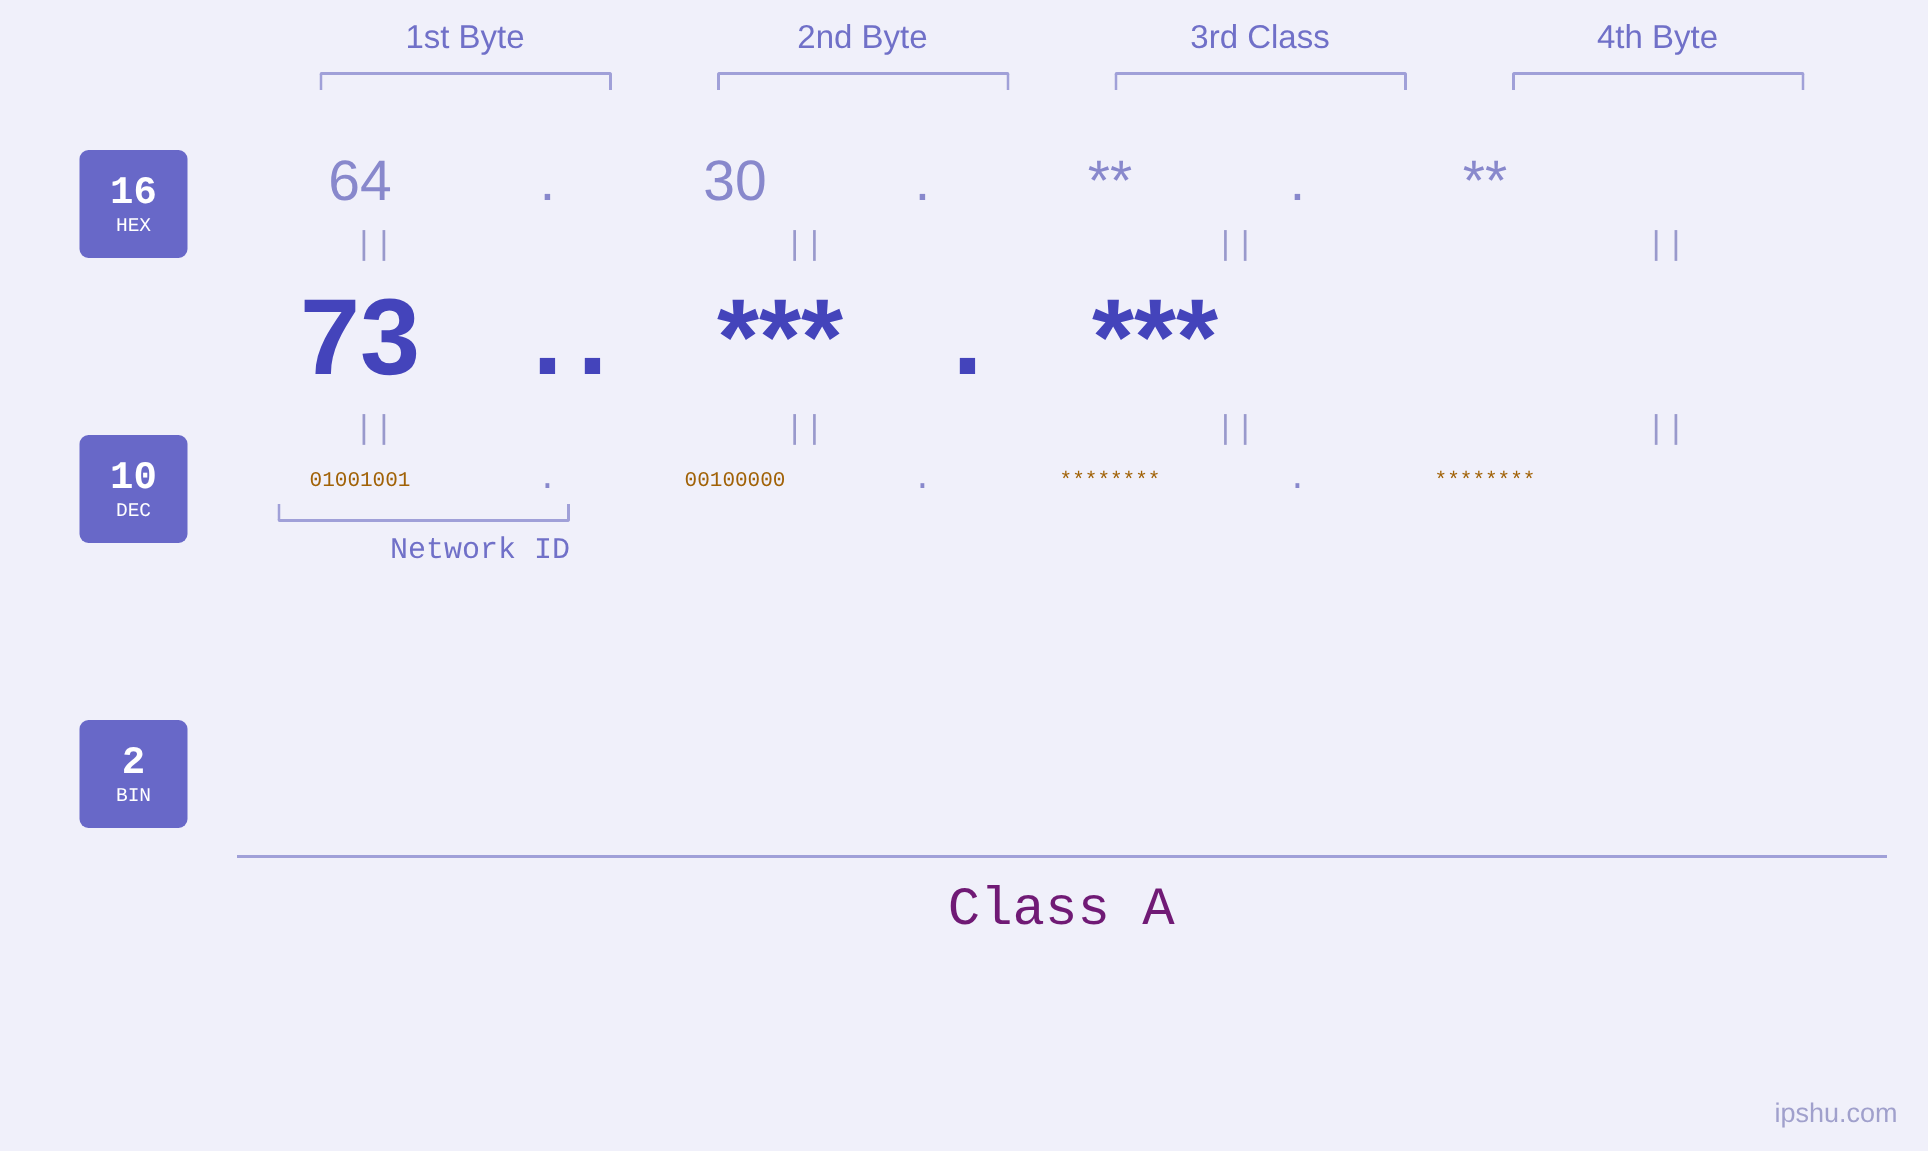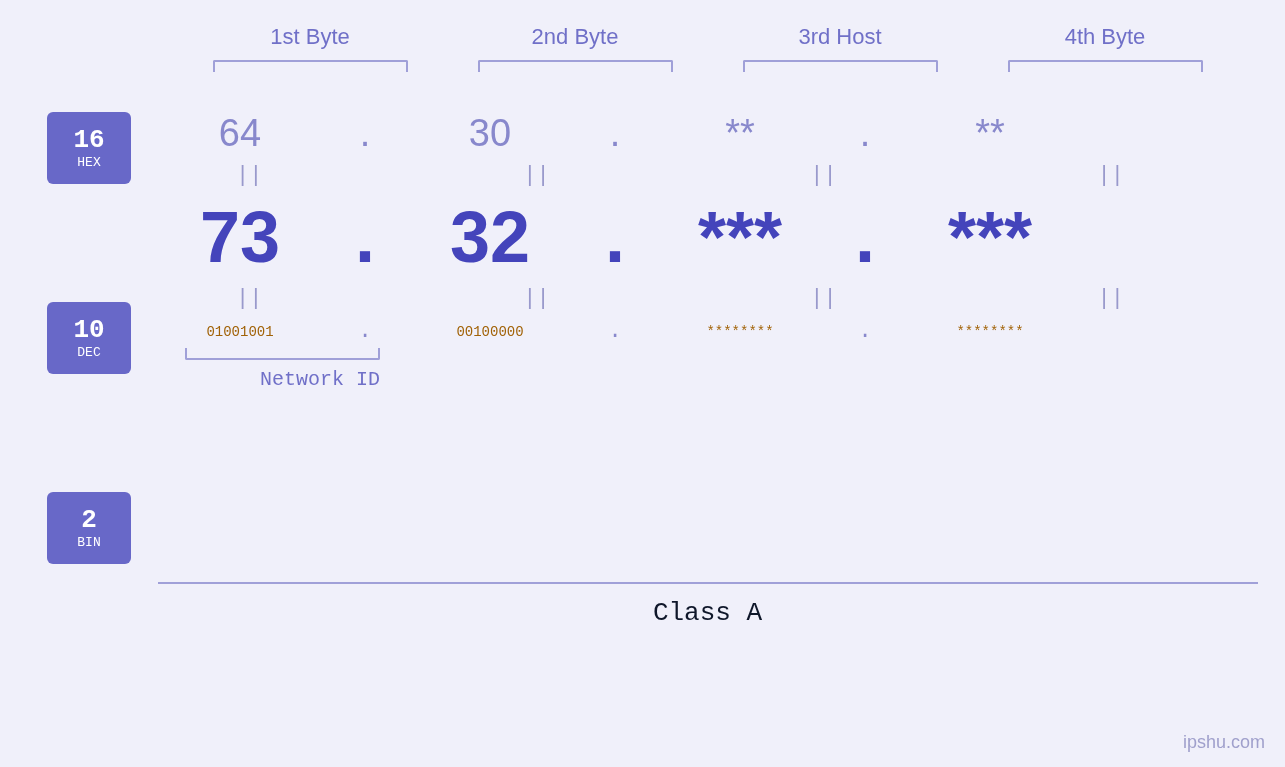--- a/index.html
+++ b/index.html
@@ -13,21 +13,21 @@
       position: relative;
     }
 
     .container {
       width: 1285px;
       height: 767px;
       position: relative;
       display: flex;
       flex-direction: column;
       align-items: center;
-      padding-top: 24px;
+      padding-top: 12px;
     }
 
     
     .header-row {
       display: flex;
       width: 1060px;
       margin-left: 130px;
       justify-content: space-around;
       margin-bottom: 10px;
     }
@@ -52,21 +52,21 @@
 
     .bracket {
       width: 195px;
       height: 12px;
       border: 2px solid #a0a0d8;
       border-bottom: none;
       border-radius: 2px 2px 0 0;
     }
 
     .badge {
-      width: 84px;
+      width: 72px;
       height: 72px;
       background-color: #6868c8;
       border-radius: 6px;
       display: flex;
       flex-direction: column;
       align-items: center;
       justify-content: center;
       color: white;
       margin-bottom: 0;
     }
@@ -158,22 +158,22 @@
 
     .bracket-label {
       margin-top: 8px;
       color: #7070c8;
       font-size: 20px;
       font-family: 'Courier New', Courier, monospace;
       text-align: center;
     }
 
     .class-label {
-      color: #0f172a;
-      font-size: 26px;
+      color: #701a75;
+      font-size: 36px;
       font-family: 'Courier New', Courier, monospace;
       font-weight: normal;
     }
 
     
     .watermark {
       position: absolute;
       bottom: 14px;
       right: 20px;
       color: #a0a0cc;
@@ -209,21 +209,21 @@
     }
   </style>
 </head>
 <body>
 
 <div class="container">
 
   <div class="header-row">
     <div class="col-header">1st Byte</div>
     <div class="col-header">2nd Byte</div>
-    <div class="col-header">3rd Host</div>
+    <div class="col-header">3rd Class</div>
     <div class="col-header">4th Byte</div>
   </div>
 
   <div class="bracket-row">
     <div class="bracket"></div>
     <div class="bracket"></div>
     <div class="bracket"></div>
     <div class="bracket"></div>
   </div>
 
@@ -279,23 +279,20 @@
         <div class="eq-cell">||</div>
         <div class="eq-sep"></div>
         <div class="eq-cell">||</div>
       </div>
 
       <div class="row-with-seps">
         <div class="value-cell">
           <span class="dec-val">73</span>
         </div>
         <div class="sep-dec">.</div>
-        <div class="value-cell">
-          <span class="dec-val">32</span>
-        </div>
         <div class="sep-dec">.</div>
         <div class="value-cell">
           <span class="dec-val">***</span>
         </div>
         <div class="sep-dec">.</div>
         <div class="value-cell">
           <span class="dec-val">***</span>
         </div>
       </div>
 

